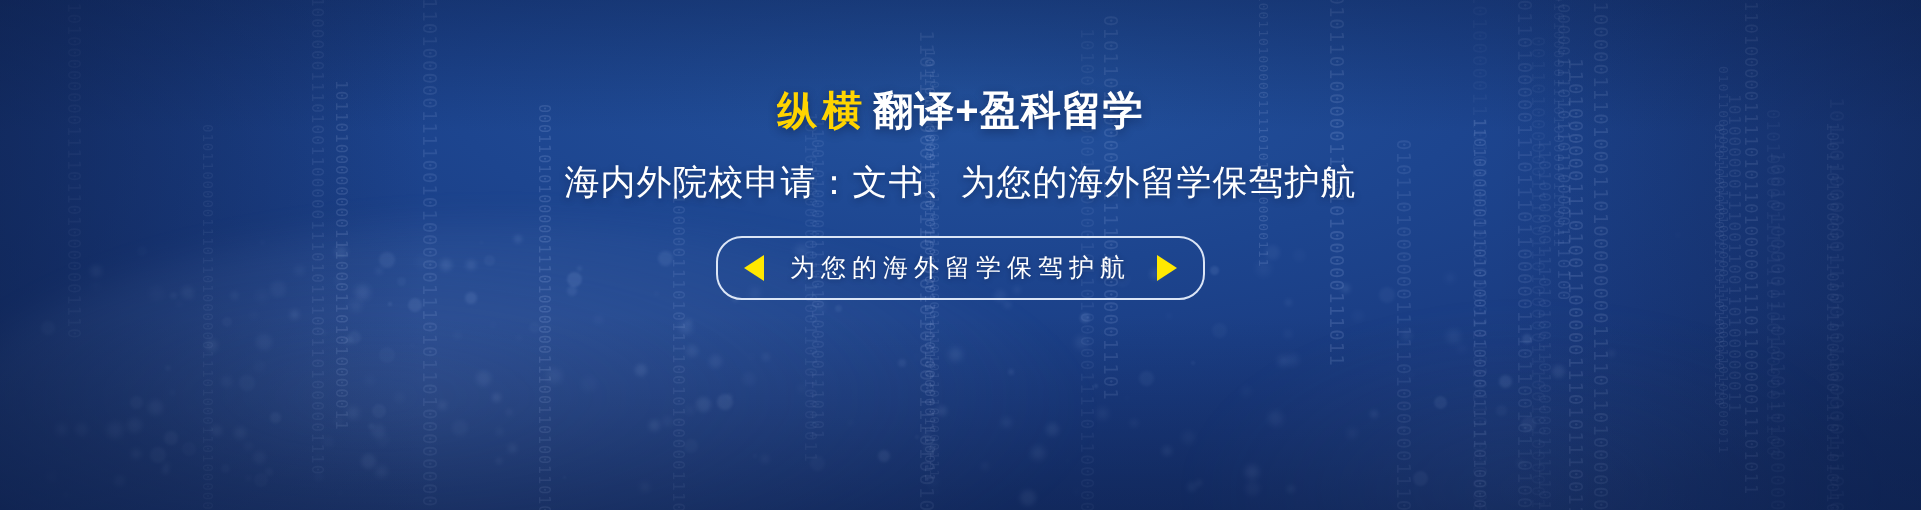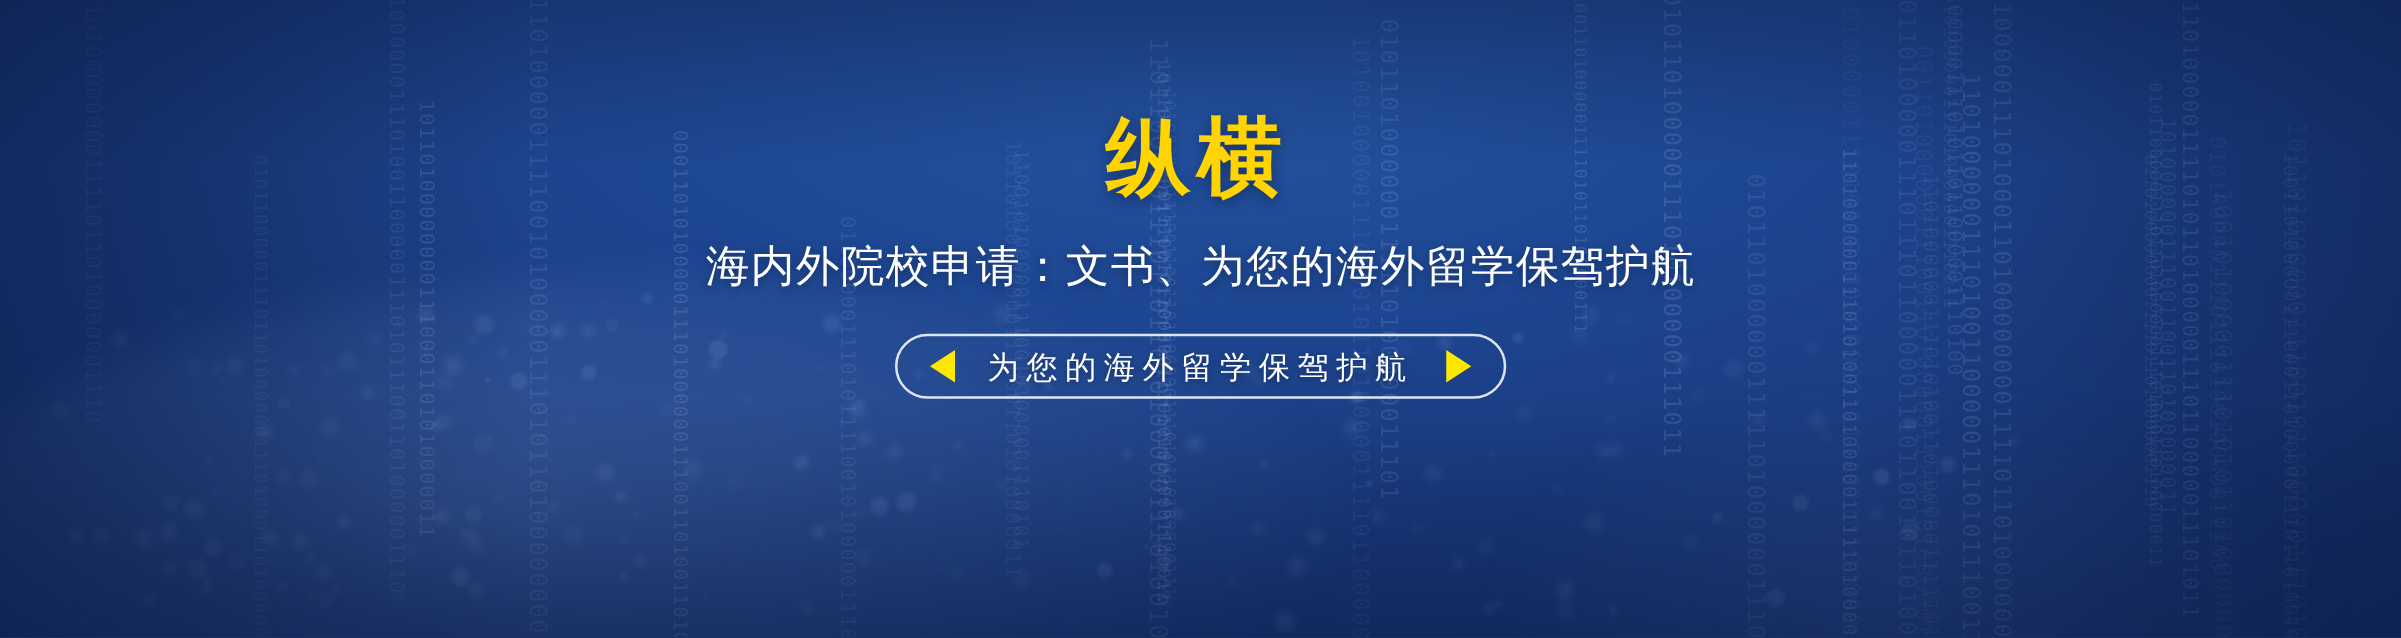--- a/index.html
+++ b/index.html
@@ -96,21 +96,21 @@
     inset: 0;
     display: flex;
     flex-direction: column;
     align-items: center;
     justify-content: flex-start;
     padding-top: 88px;
     box-sizing: border-box;
   }
 
   .headline {
-    font-size: 68px;
+    font-size: 40px;
     font-weight: bold;
     line-height: 1.12;
     white-space: nowrap;
     color: #ffffff;
     text-shadow: 0 3px 10px rgba(6,18,50,0.45);
     display: flex;
     align-items: baseline;
   }
   .headline .brand {
     color: #FFD400;
@@ -131,21 +131,21 @@
     white-space: nowrap;
     text-shadow: 0 2px 7px rgba(6,18,50,0.42);
   }
 
   .cta {
     margin-top: 30px;
     display: inline-flex;
     align-items: center;
     justify-content: center;
     gap: 26px;
-    height: 52px;
+    height: 64px;
     padding: 4px 26px;
     border: 2px solid rgba(236,243,255,0.92);
     border-radius: 26px;
     box-sizing: border-box;
     background: transparent;
     cursor: pointer;
   }
   .cta-arrow {
     width: 0;
     height: 0;
@@ -421,20 +421,21 @@
       <div class="dot" style="left: 322px; top: 226px; width: 12px; height: 12px; opacity: 0.22; filter: blur(2.1px);"></div>
       <div class="dot" style="left: 1125px; top: 186px; width: 4px; height: 4px; opacity: 0.18; filter: blur(2.9px);"></div>
     </div>
 
   <div class="bg-vignette"></div>
 
   <div class="content">
 
     <div class="headline">
       <span class="brand">纵横</span>
+        <span class="rest">翻译+盈科留学</span>
     </div>
 
     <div class="subhead">海内外院校申请：文书、为您的海外留学保驾护航</div>
 
     <div class="cta">
       <span class="cta-arrow left"></span>
       <span class="cta-label">为您的海外留学保驾护航</span>
       <span class="cta-arrow right"></span>
     </div>
 

